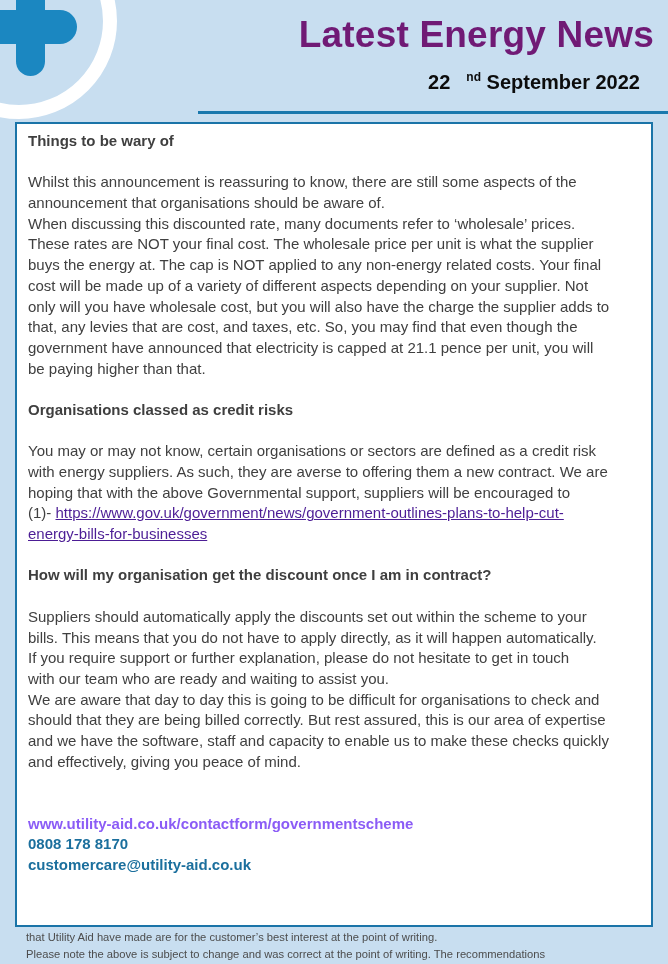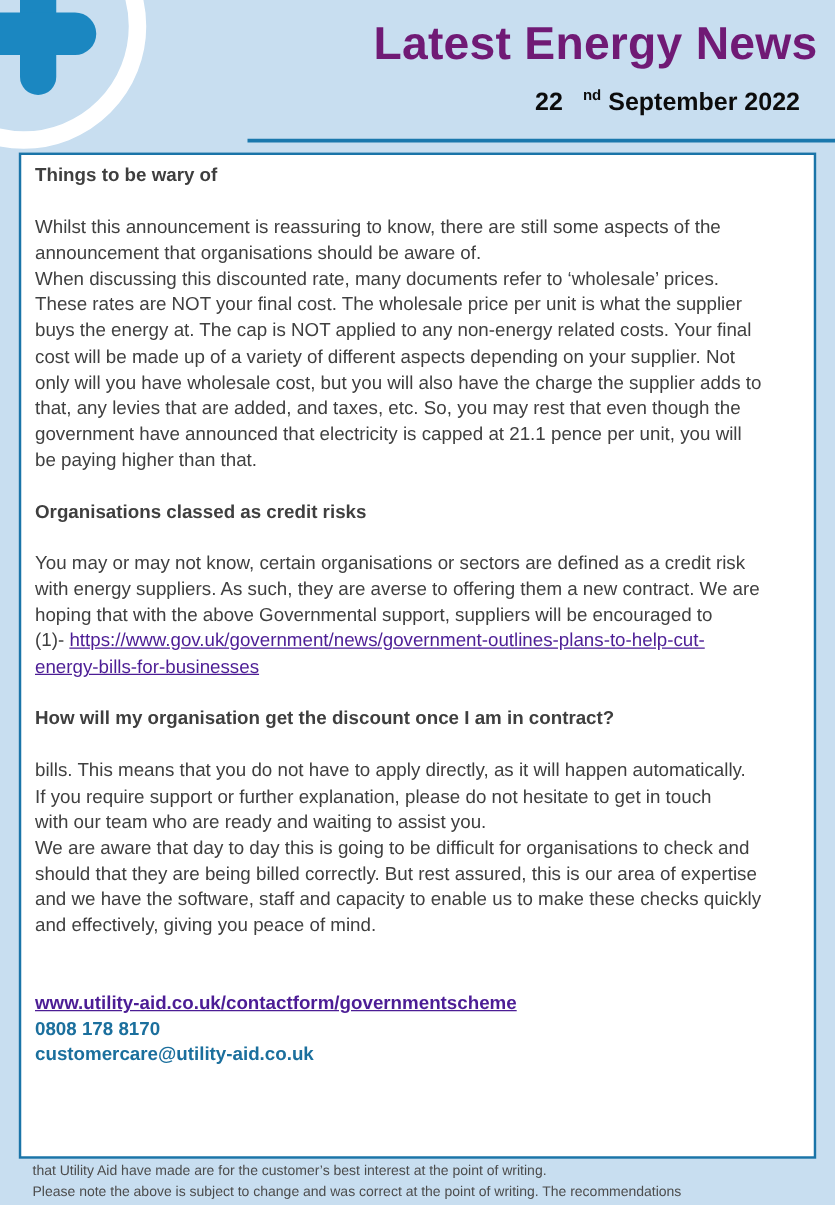--- a/index.html
+++ b/index.html
@@ -40,21 +40,21 @@
   }
   .content {
     position:absolute; left:11px; top:0; right:6px;
     font-size:15px; line-height:20.7px; color:#404040;
   }
   .line { white-space:nowrap; display:block; height:20.7px; }
   .h { font-weight:bold; color:#3f3f3f; }
   .gap { height:20.7px; display:block; }
   a.link { color:#4c1d95; text-decoration:underline; }
   .contact { font-weight:bold; color:#1b6f9d; }
-  .contact a { color:#4c1d95; text-decoration:underline; }
+  .contact a { color:#8b5cf6; }
   .footer {
     position:absolute; left:26px; top:929px; width:620px;
     font-size:11.2px; line-height:17px; color:#4c4c4c;
   }
 </style>
 </head>
 <body>
 
 <div class="logo">
   <div class="ring"></div>
@@ -71,34 +71,35 @@
     <span class="line" style="margin-top:7px;"></span>
     <span class="line h" style="margin-top:-20.7px;">Things to be wary of</span>
     <span class="gap"></span>
     <span class="line">Whilst this announcement is reassuring to know, there are still some aspects of the</span>
     <span class="line">announcement that organisations should be aware of.</span>
     <span class="line">When discussing this discounted rate, many documents refer to ‘wholesale’ prices.</span>
     <span class="line">These rates are NOT your final cost. The wholesale price per unit is what the supplier</span>
     <span class="line">buys the energy at. The cap is NOT applied to any non-energy related costs. Your final</span>
     <span class="line">cost will be made up of a variety of different aspects depending on your supplier. Not</span>
     <span class="line">only will you have wholesale cost, but you will also have the charge the supplier adds to</span>
-    <span class="line">that, any levies that are added, and taxes, etc. So, you may rest that even though the</span>
+    <span class="line">that, any levies that are cost, and taxes, etc. So, you may find that even though the</span>
     <span class="line">government have announced that electricity is capped at 21.1 pence per unit, you will</span>
     <span class="line">be paying higher than that.</span>
     <span class="gap"></span>
     <span class="line h">Organisations classed as credit risks</span>
     <span class="gap"></span>
     <span class="line">You may or may not know, certain organisations or sectors are defined as a credit risk</span>
     <span class="line">with energy suppliers. As such, they are averse to offering them a new contract. We are</span>
     <span class="line">hoping that with the above Governmental support, suppliers will be encouraged to</span>
     <span class="line"><span>(1)- </span><a class="link">https://www.gov.uk/government/news/government-outlines-plans-to-help-cut-</a></span>
     <span class="line"><a class="link">energy-bills-for-businesses</a></span>
     <span class="gap"></span>
     <span class="line h">How will my organisation get the discount once I am in contract?</span>
     <span class="gap"></span>
+    <span class="line">Suppliers should automatically apply the discounts set out within the scheme to your</span>
     <span class="line">bills. This means that you do not have to apply directly, as it will happen automatically.</span>
     <span class="line">If you require support or further explanation, please do not hesitate to get in touch</span>
     <span class="line">with our team who are ready and waiting to assist you.</span>
     <span class="line">We are aware that day to day this is going to be difficult for organisations to check and</span>
     <span class="line">should that they are being billed correctly. But rest assured, this is our area of expertise</span>
     <span class="line">and we have the software, staff and capacity to enable us to make these checks quickly</span>
     <span class="line">and effectively, giving you peace of mind.</span>
     <span class="gap"></span>
     <span class="gap"></span>
     <span class="line contact"><a>www.utility-aid.co.uk/contactform/governmentscheme</a></span>

